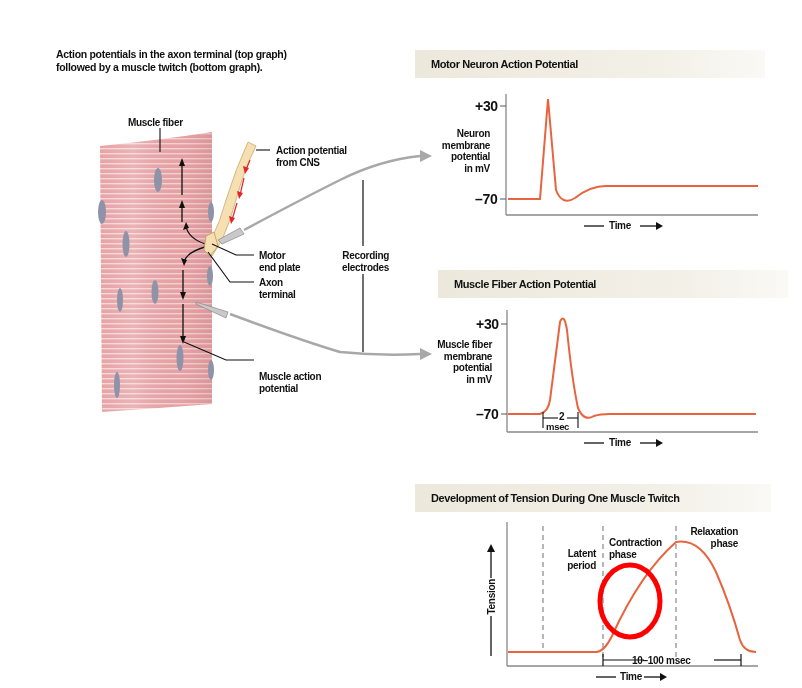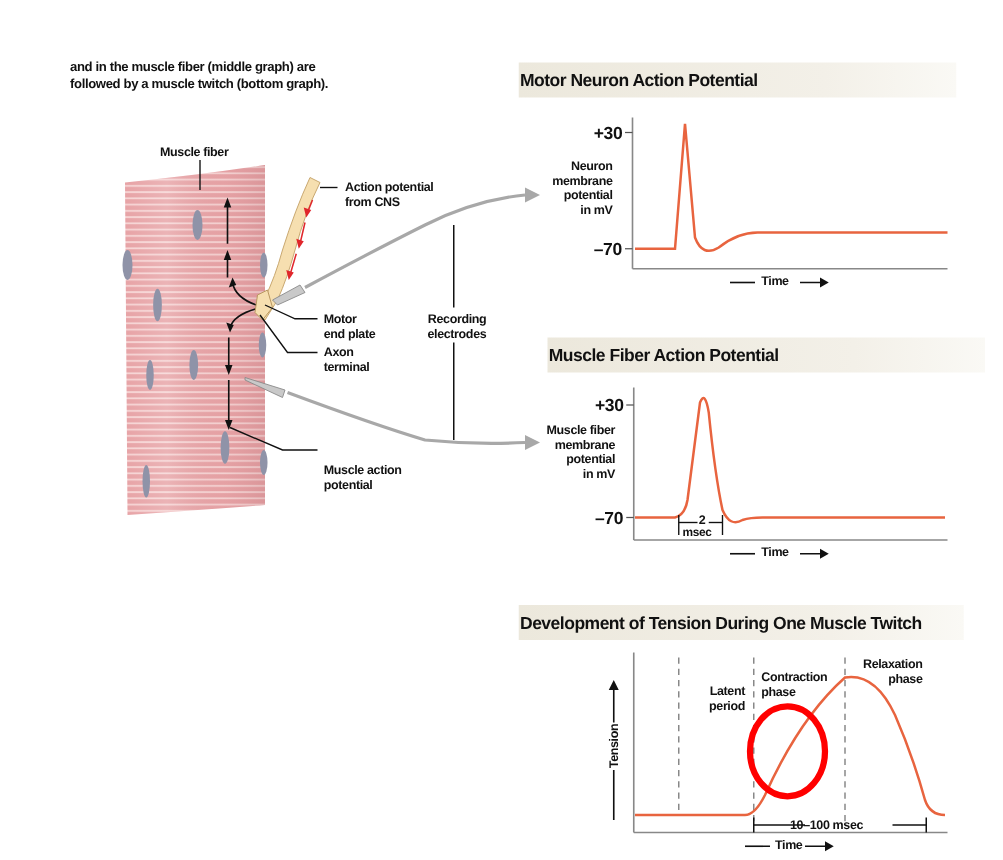--- a/index.html
+++ b/index.html
@@ -6,30 +6,30 @@
   body { width: 802px; height: 688px; position: relative; overflow: hidden;
          font-family: "Liberation Sans", sans-serif; color: #111; }
   .abs { position: absolute; }
   .caption { left: 56px; top: 48px; width: 300px; font-size: 10.5px; font-weight: bold;
              line-height: 13px; letter-spacing: -0.3px; }
   .caption div { white-space: nowrap; }
   .lbl { font-size: 10px; font-weight: bold; line-height: 11.5px; letter-spacing: -0.3px; white-space: nowrap; }
   .lbl div { white-space: nowrap; }
   .rt { text-align: right; }
   .band { height: 28px; background: linear-gradient(90deg, #ece8dc 0%, #f3f0e8 70%, #faf9f5 100%);
-          font-size: 14px; font-weight: bold; letter-spacing: -0.4px; line-height: 28px; padding-left: 1px;
+          font-size: 11px; font-weight: bold; letter-spacing: -0.4px; line-height: 28px; padding-left: 16px;
           box-sizing: border-box; white-space: nowrap; }
   svg { position: absolute; left: 0; top: 0; }
   .tick { font-size: 14px; font-weight: bold; letter-spacing: -0.3px; }
 </style>
 </head>
 <body>
 
 <div class="abs caption">
-  <div>and in the muscle fiber (middle graph) are</div>
+  <div>Action potentials in the axon terminal (top graph)</div>
   <div>followed by a muscle twitch (bottom graph).</div>
 </div>
 
 <svg width="802" height="688" viewBox="0 0 802 688">
   <defs>
     <pattern id="stripes" patternUnits="userSpaceOnUse" width="8" height="5">
       <rect width="8" height="5" fill="#e7a3a6"></rect>
       <rect y="3" width="8" height="1.4" fill="#f7d6d6"></rect>
     </pattern>
     <linearGradient id="muscleShade" x1="0" x2="1" y1="0" y2="0">

